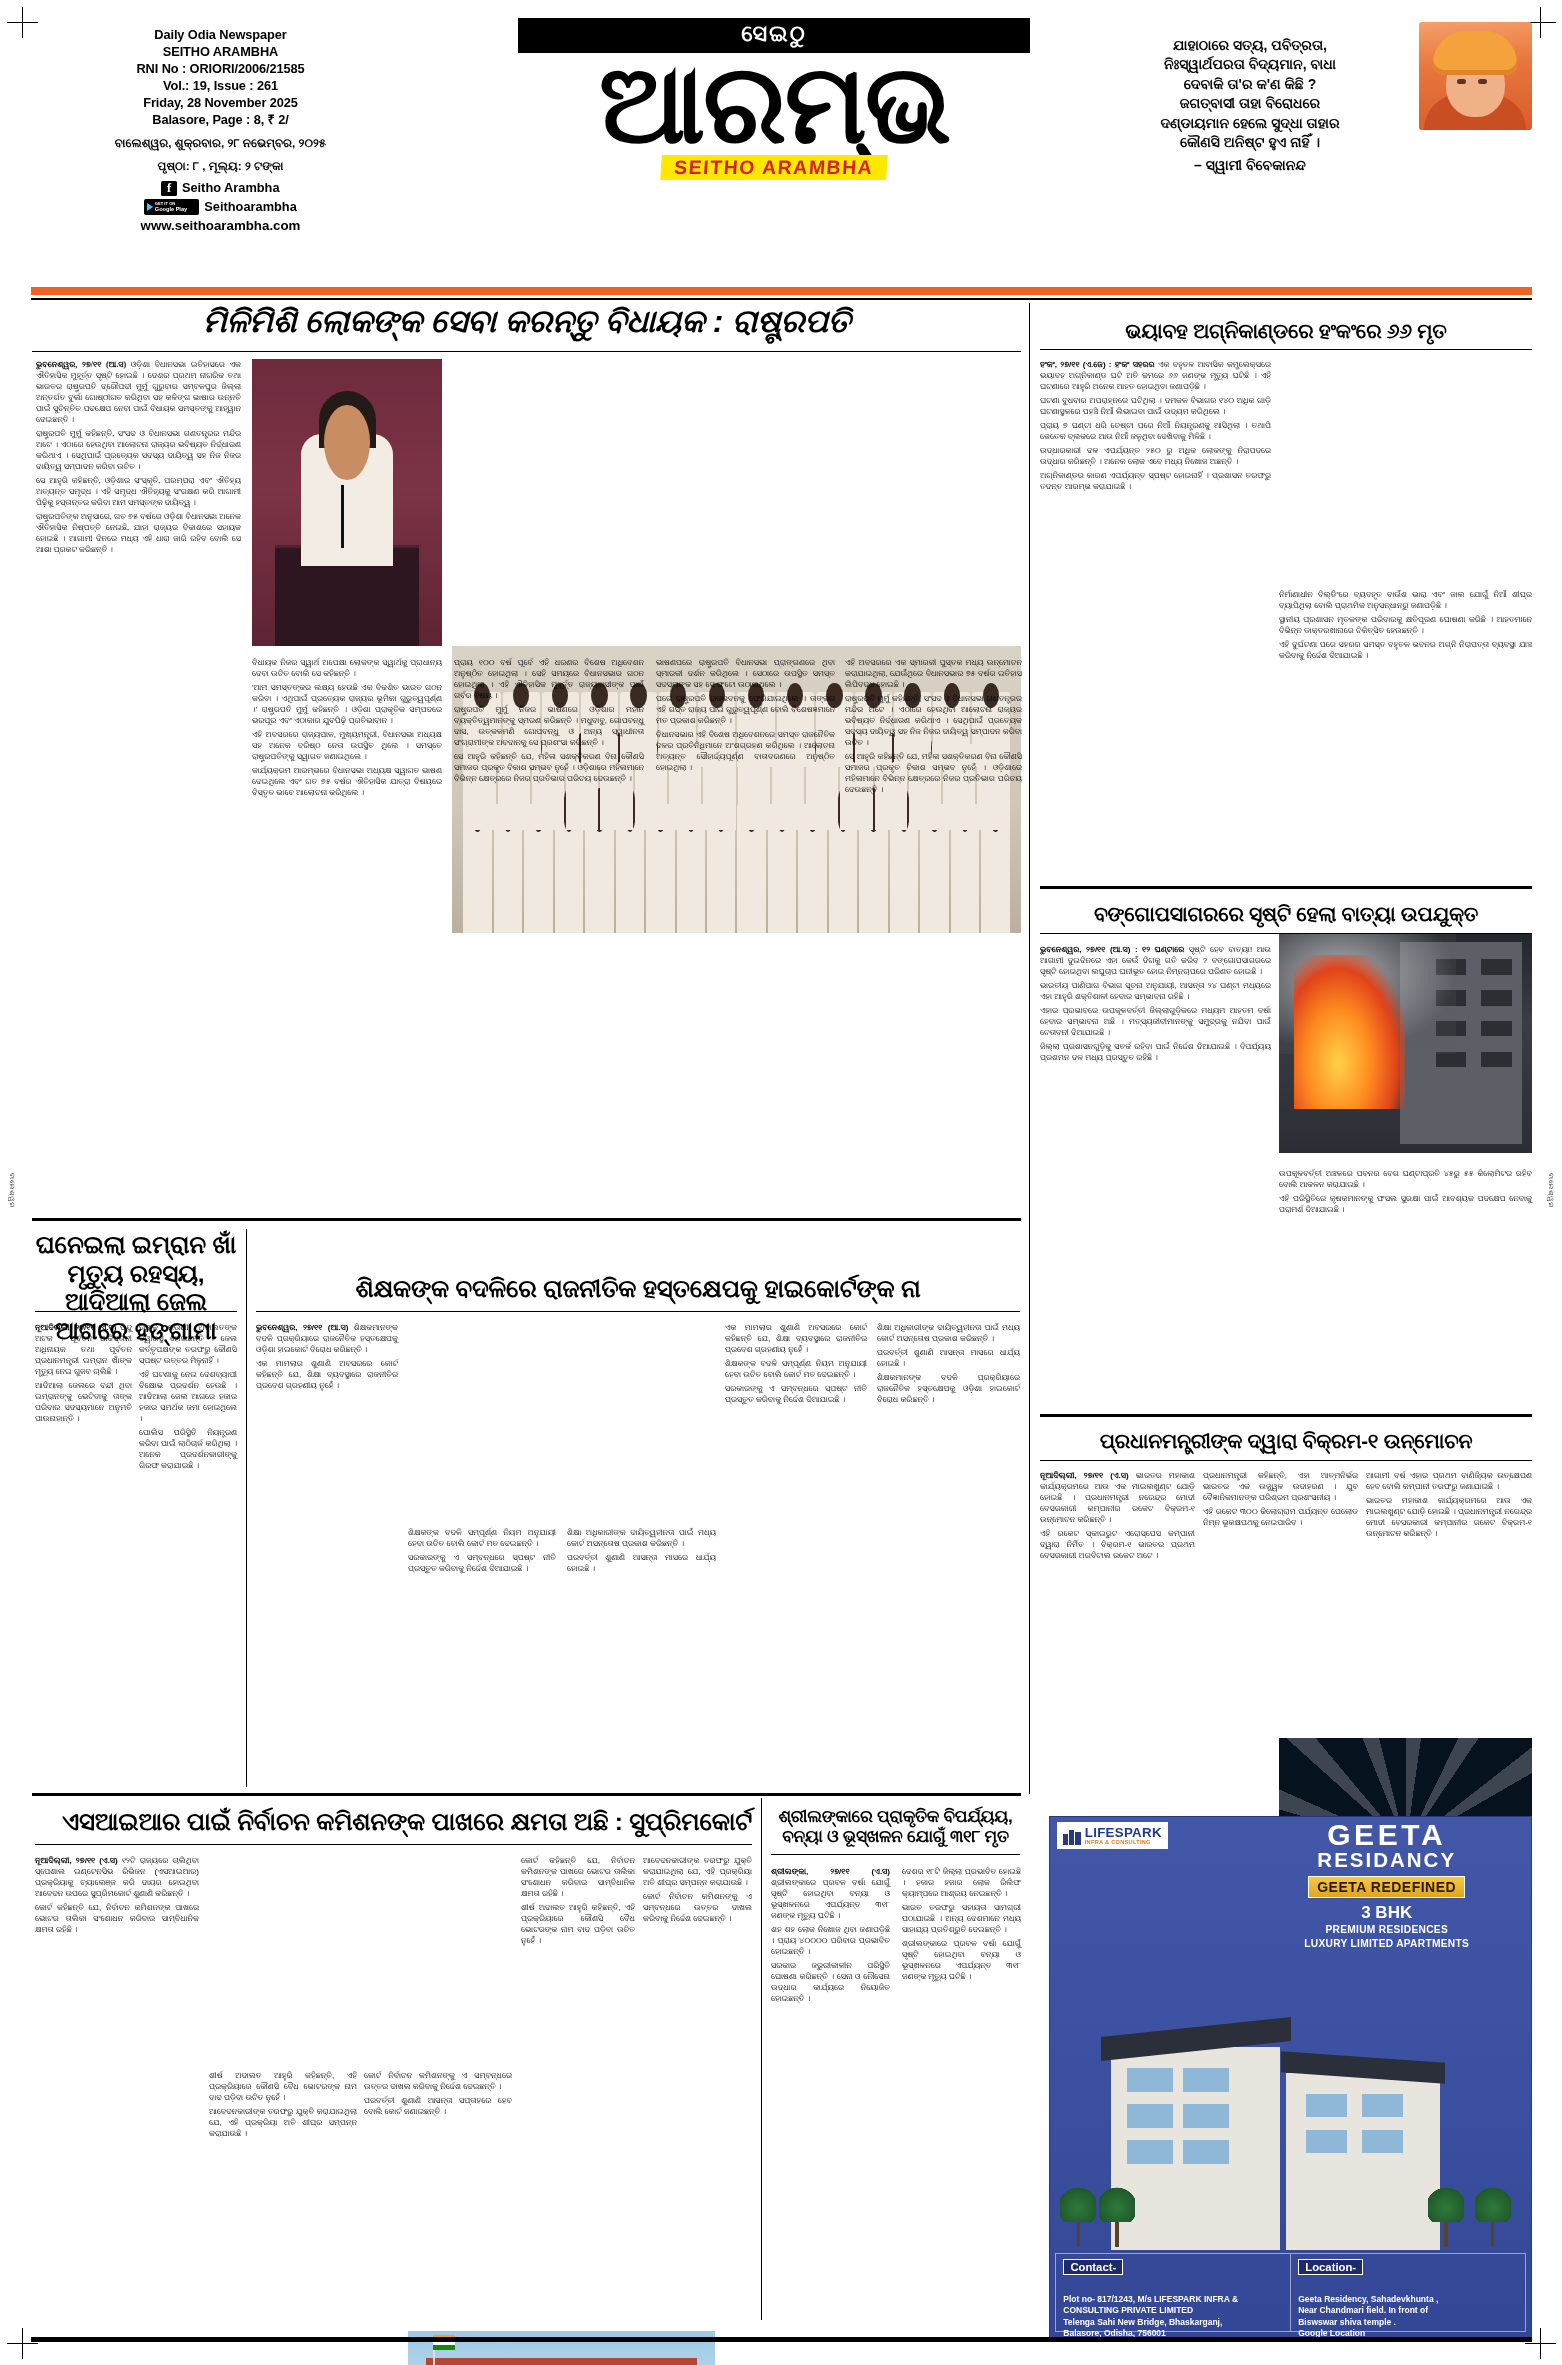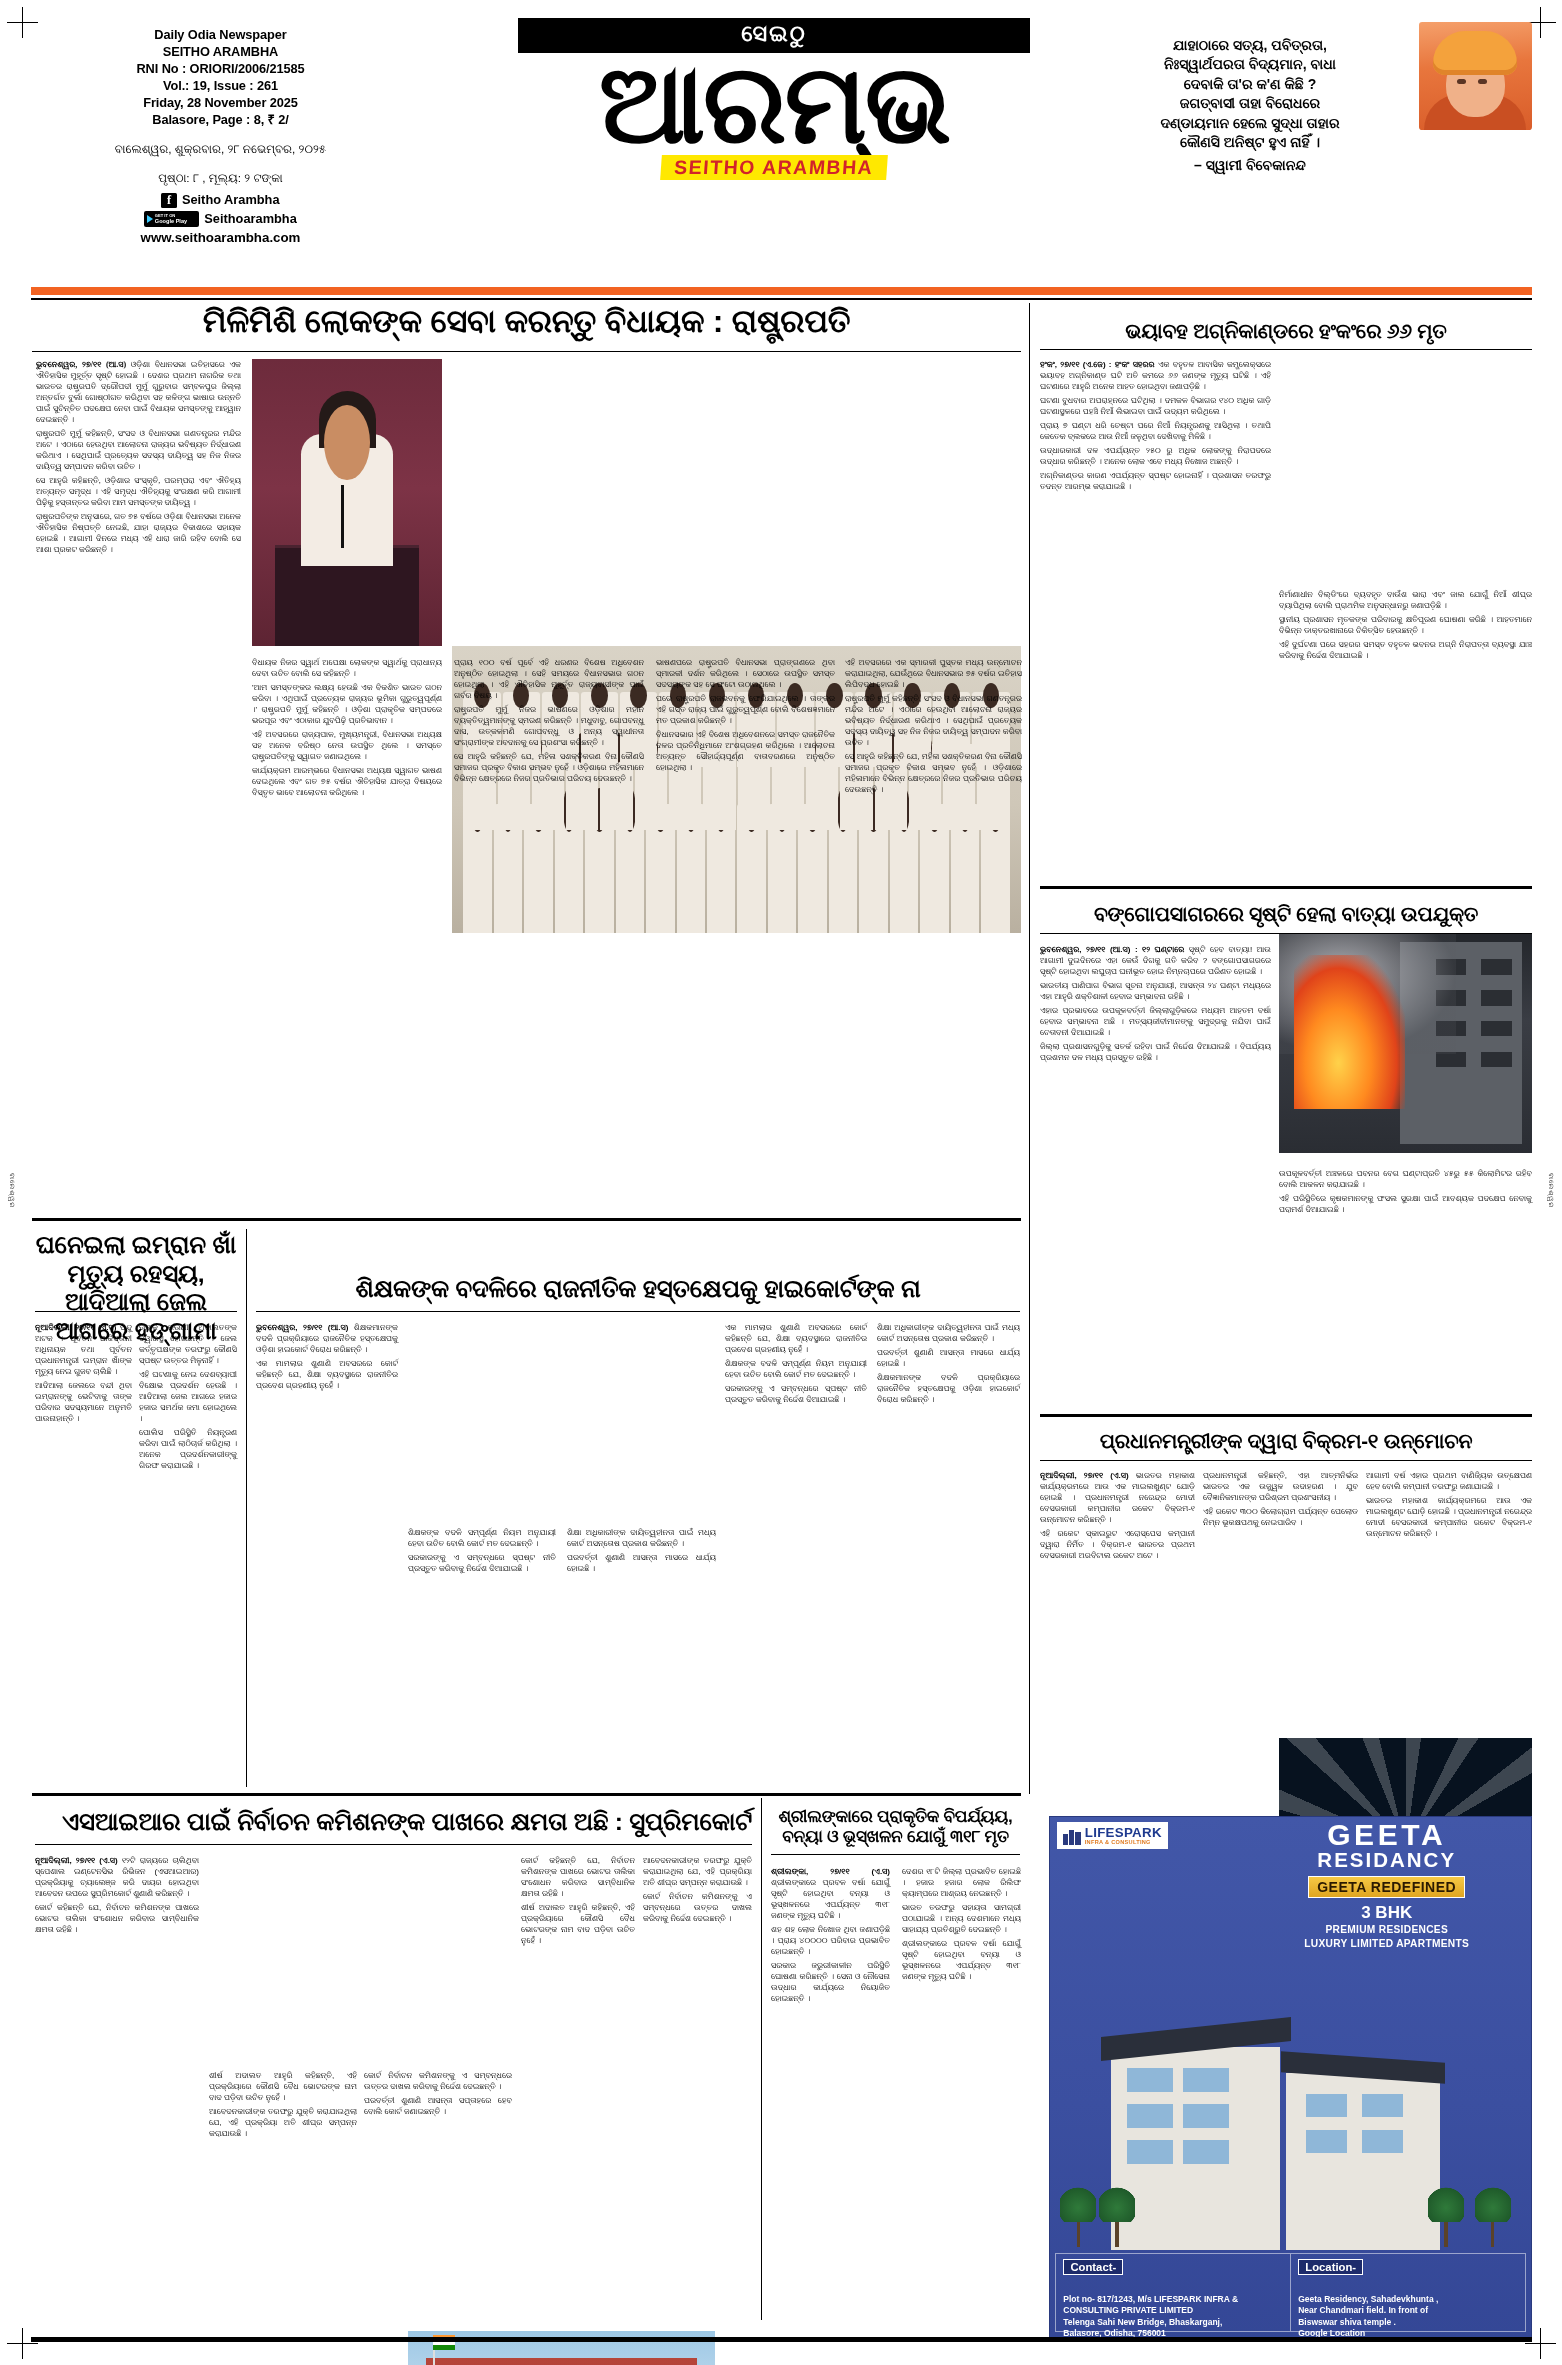--- a/index.html
+++ b/index.html
@@ -21,21 +21,21 @@
   .crop.br{right:7.2px;bottom:7.2px;}
   .sidemark{position:absolute;font-size:6.7px;letter-spacing:1px;color:#111;
             writing-mode:vertical-rl;}
   .sidemark.l{left:8.2px;top:1173px;}
   .sidemark.r{right:8.2px;top:1173px;}
 
   
   .masthead{position:absolute;left:31px;top:18.4px;width:1501px;height:256px;}
   .mh-left{position:absolute;left:46px;top:7.2px;width:287px;text-align:center;}
   .mh-left .ln{font-weight:bold;font-size:12.8px;line-height:17px;letter-spacing:-0.1px;}
-  .mh-left .odia{font-size:11.8px;line-height:16.4px;font-weight:normal;margin-top:13px;}
+  .mh-left .odia{font-size:11.8px;line-height:16.4px;font-weight:bold;margin-top:7px;}
   .mh-social{margin-top:5.1px;font-size:12.8px;font-weight:bold;line-height:18.4px;}
   .mh-social .row{display:flex;align-items:center;justify-content:center;gap:5.1px;}
   .fbico{width:15.4px;height:15.4px;background:#000;color:#fff;border-radius:1.5px;
          font-size:12.3px;font-weight:bold;line-height:15.4px;text-align:center;
          font-family:"Liberation Serif",serif;}
   .gpico{width:55px;height:15.4px;background:#000;border-radius:2px;display:flex;
          align-items:center;gap:2px;padding:0 2.6px;box-sizing:border-box;}
   .gp-tri{width:0;height:0;border-left:6.7px solid #3bccff;
           border-top:4.1px solid transparent;border-bottom:4.1px solid transparent;}
   .gp-txt{color:#fff;font-size:4.1px;line-height:4.6px;text-align:left;}
@@ -232,21 +232,21 @@
       <div class="face"></div>
       <div class="turban"></div>
       <div class="eyeL"></div>
       <div class="eyeR"></div>
     </div>
   </div>
 
   <div class="mh-rule"></div>
   <div class="mh-rule2"></div>
 
-  <div class="col hl hl-xl" style="left:32px;top:303px;width:989px;text-align:center;">ମିଳିମିଶି ଲୋକଙ୍କ ସେବା କରନ୍ତୁ ବିଧାୟକ : ରାଷ୍ଟ୍ରପତି</div>
+  <div class="col hl hl-xl" style="left:32px;top:303px;width:989px;text-align:center;font-style:italic;">ମିଳିମିଶି ଲୋକଙ୍କ ସେବା କରନ୍ତୁ ବିଧାୟକ : ରାଷ୍ଟ୍ରପତି</div>
   <div class="rule thin col" style="left:32px;top:351px;width:989px;"></div>
 
   <div class="vline" style="left:1029px;top:303px;height:1491px;"></div>
 
   <div class="col body-txt" style="left:36px;top:359px;width:205px;height:850px;font-family:Liberation Serif, serif;">
     <p><span class="lead">ଭୁବନେଶ୍ୱର, ୨୭/୧୧ (ଆ.ସ)</span>
        <span>ଓଡ଼ିଶା ବିଧାନସଭା ଇତିହାସରେ ଏକ ଐତିହାସିକ ମୁହୂର୍ତ୍ତ ସୃଷ୍ଟି ହୋଇଛି । ଦେଶର ପ୍ରଥମ ନାଗରିକ ତଥା ଭାରତର ରାଷ୍ଟ୍ରପତି ଦ୍ରୌପଦୀ ମୁର୍ମୁ ଗୁରୁବାର ସମ୍ବଳପୁର ଜିଲ୍ଲା ଅନ୍ତର୍ଗତ ବୁର୍ଲା ଗୋଷ୍ଠୀଗତ କରିଥିବା ସହ କଳିଙ୍ଗ ଭାଷାର ଉନ୍ନତି ପାଇଁ ସୁଚିନ୍ତିତ ପଦକ୍ଷେପ ନେବା ପାଇଁ ବିଧାୟକ ସମସ୍ତଙ୍କୁ ଆହ୍ୱାନ ଦେଇଛନ୍ତି ।</span></p>
     <p>ରାଷ୍ଟ୍ରପତି ମୁର୍ମୁ କହିଛନ୍ତି, ସଂସଦ ଓ ବିଧାନସଭା ଗଣତନ୍ତ୍ରର ମନ୍ଦିର ଅଟେ । ଏଠାରେ ହେଉଥିବା ଆଲୋଚନା ରାଜ୍ୟର ଭବିଷ୍ୟତ ନିର୍ଦ୍ଧାରଣ କରିଥାଏ । ସେଥିପାଇଁ ପ୍ରତ୍ୟେକ ସଦସ୍ୟ ଦାୟିତ୍ୱ ସହ ନିଜ ନିଜର ଦାୟିତ୍ୱ ସମ୍ପାଦନ କରିବା ଉଚିତ ।</p>
     <p>ସେ ଆହୁରି କହିଛନ୍ତି, ଓଡ଼ିଶାର ସଂସ୍କୃତି, ପରମ୍ପରା ଏବଂ ଐତିହ୍ୟ ଅତ୍ୟନ୍ତ ସମୃଦ୍ଧ । ଏହି ସମୃଦ୍ଧ ଐତିହ୍ୟକୁ ସଂରକ୍ଷଣ କରି ଆଗାମୀ ପିଢ଼ିକୁ ହସ୍ତାନ୍ତର କରିବା ଆମ ସମସ୍ତଙ୍କ ଦାୟିତ୍ୱ ।</p>
     <p>ରାଷ୍ଟ୍ରପତିଙ୍କ ଅନୁସାରେ, ଗତ ୭୫ ବର୍ଷରେ ଓଡ଼ିଶା ବିଧାନସଭା ଅନେକ ଐତିହାସିକ ନିଷ୍ପତ୍ତି ନେଇଛି, ଯାହା ରାଜ୍ୟର ବିକାଶରେ ସହାୟକ ହୋଇଛି । ଆଗାମୀ ଦିନରେ ମଧ୍ୟ ଏହି ଧାରା ଜାରି ରହିବ ବୋଲି ସେ ଆଶା ପ୍ରକଟ କରିଛନ୍ତି ।</p>

